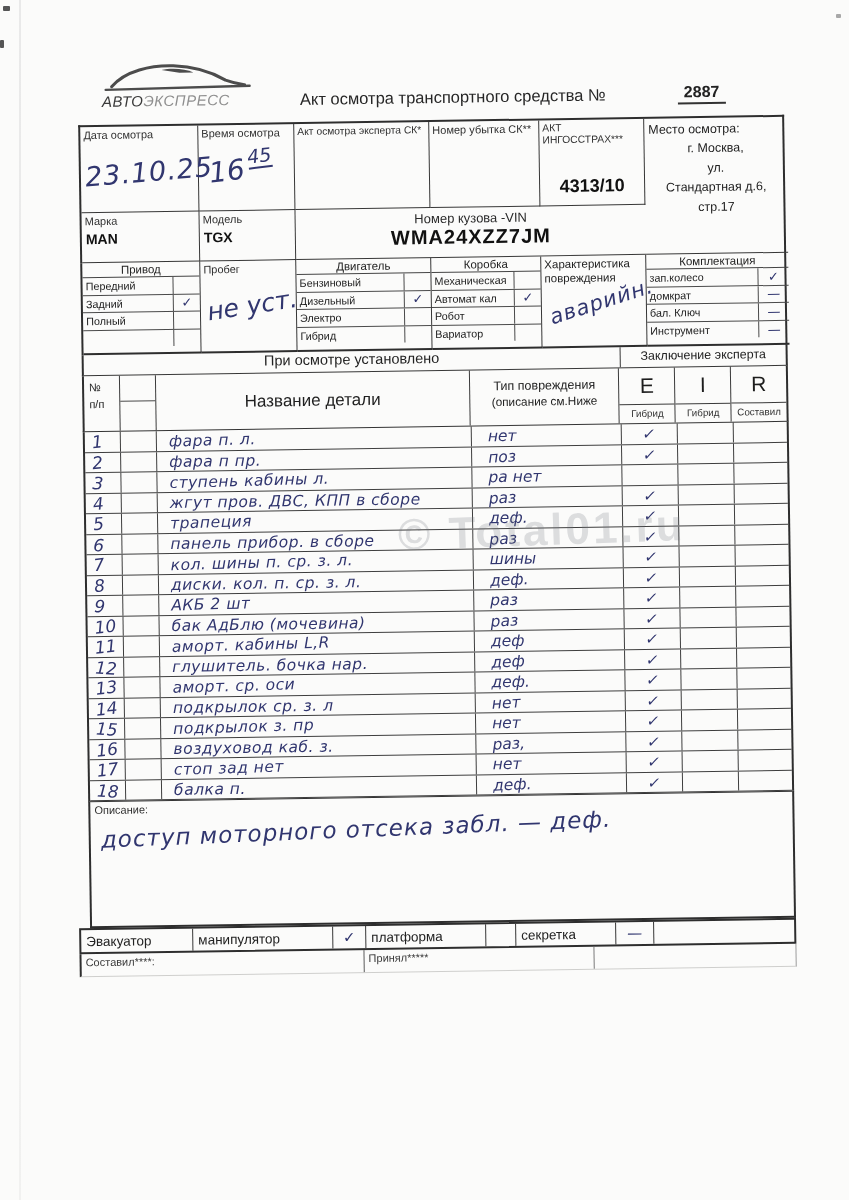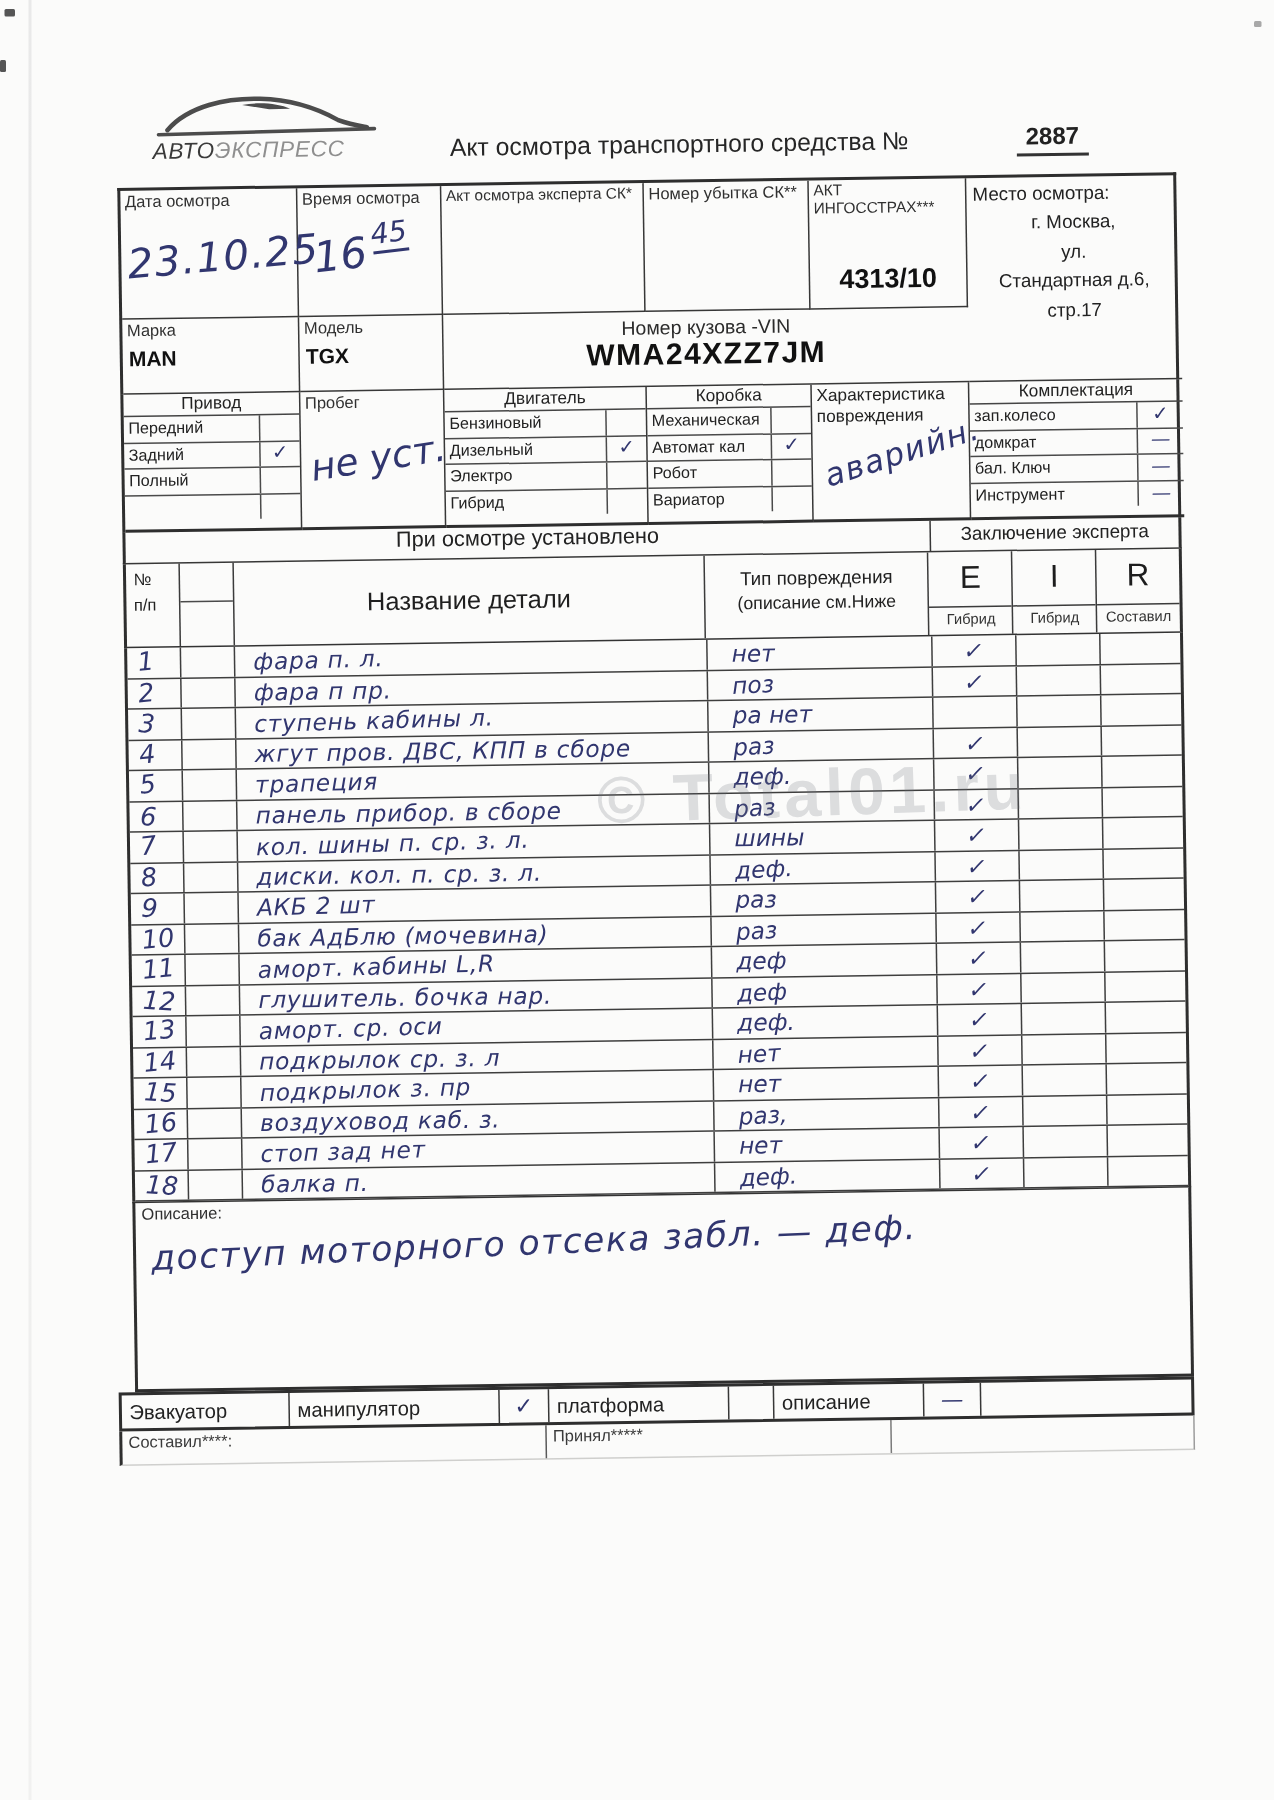--- a/index.html
+++ b/index.html
@@ -665,21 +665,21 @@
     <div class="w-mark1">
         <span class="hw tr-mark">✓</span>
       </div>
     <div class="w-plat">
         <span class="tr-lbl">платформа</span>
       </div>
     <div class="w-mark2">
         <span class="hw tr-mark"></span>
       </div>
     <div class="w-sekret">
-        <span class="tr-lbl">описание</span>
+        <span class="tr-lbl">секретка</span>
       </div>
     <div class="w-mark3">
         <span class="hw tr-mark">—</span>
       </div>
     <div class="w-rest"></div>
   </div>
 
   <div class="footer-row">
     <div class="f-comp">Составил****:</div>
     <div class="f-recv">Принял*****</div>

